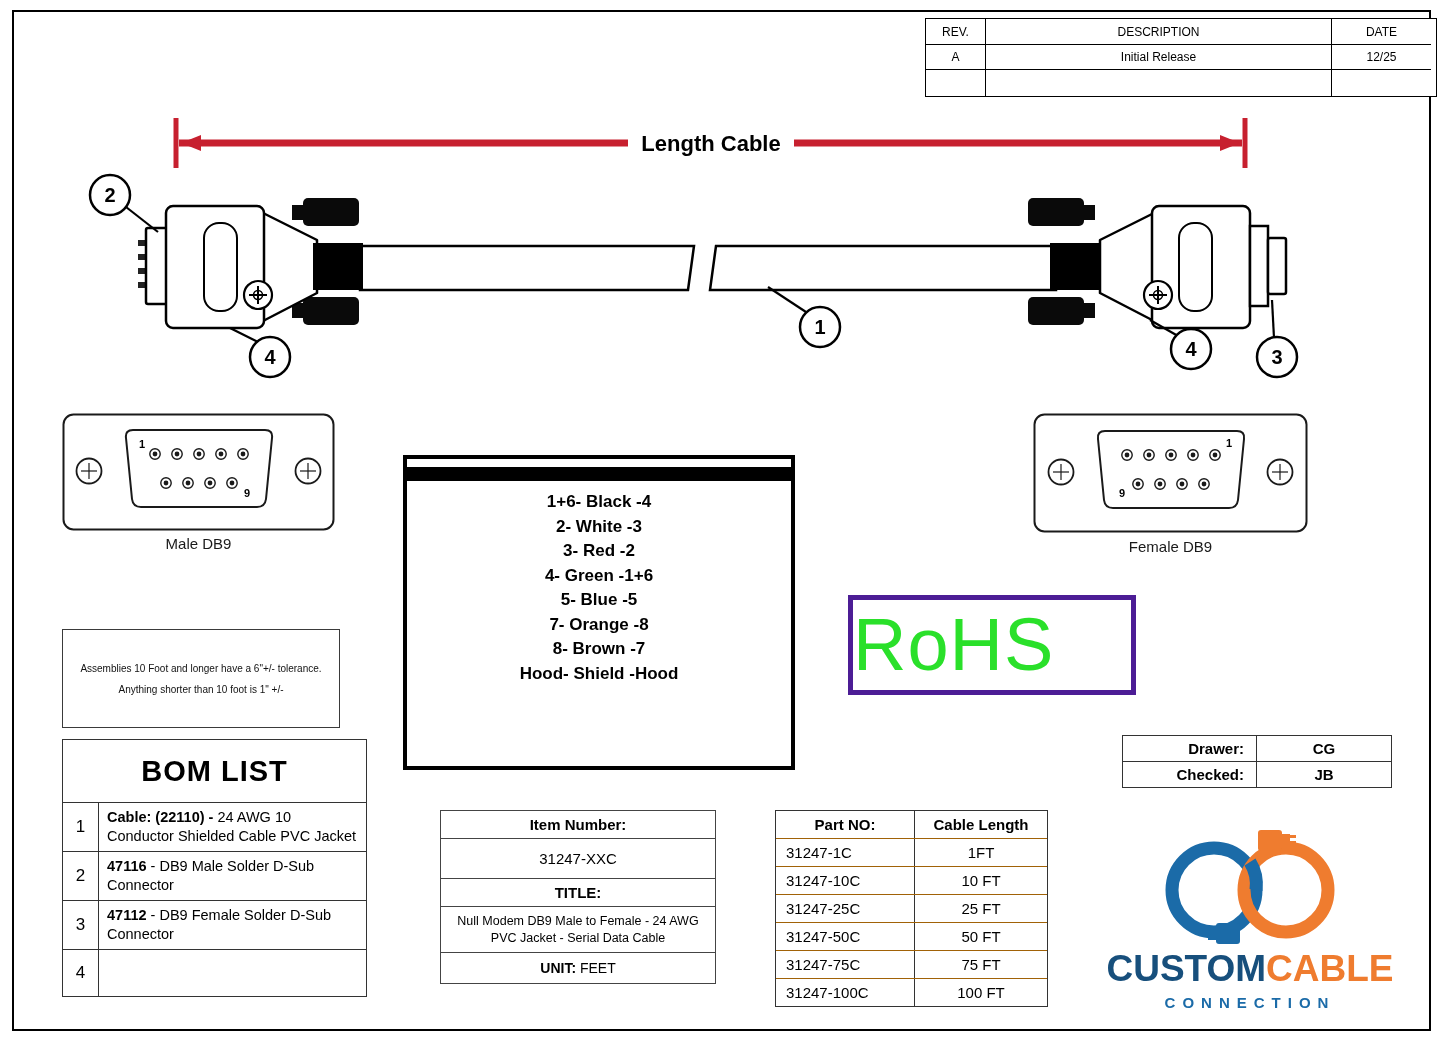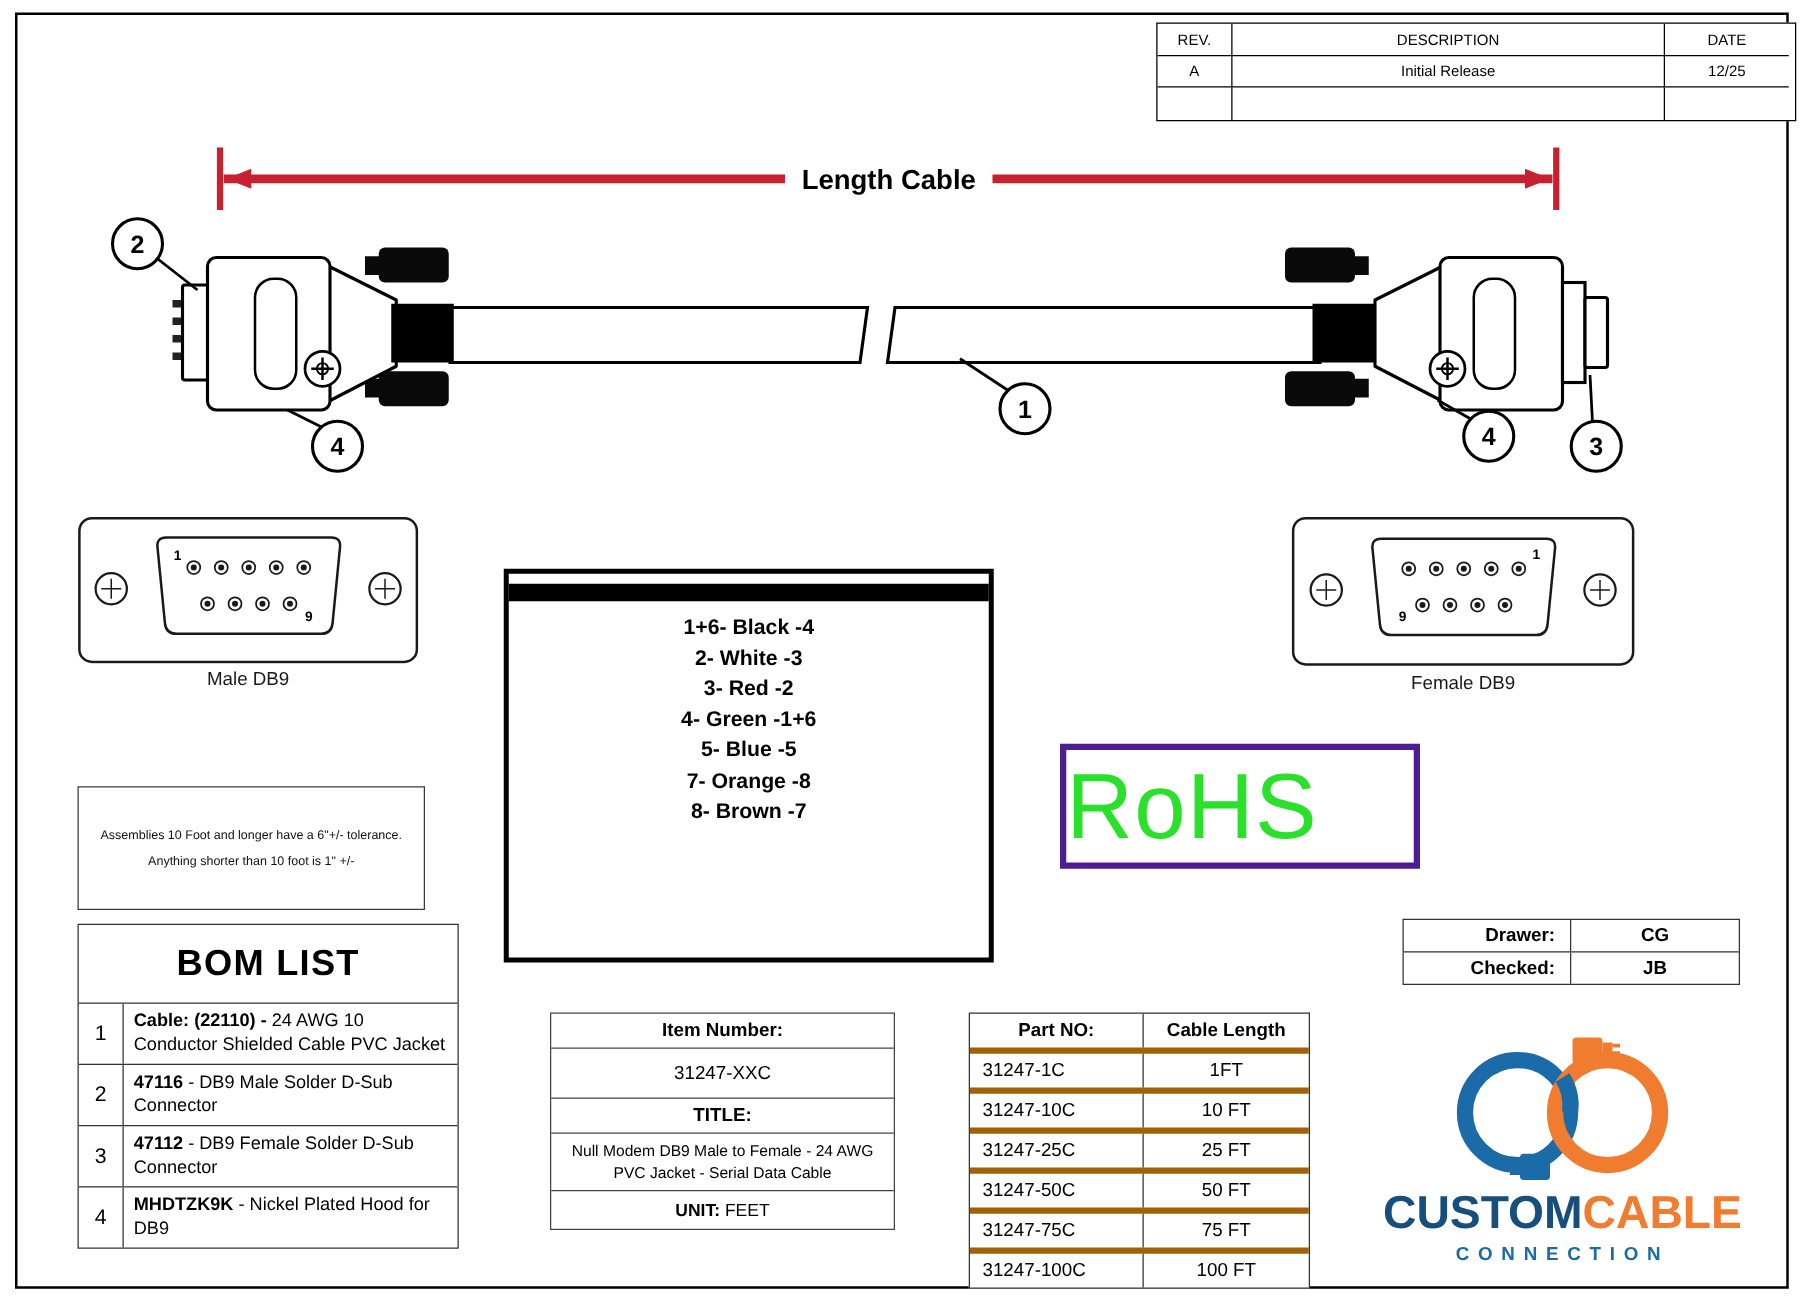--- a/index.html
+++ b/index.html
@@ -46,21 +46,21 @@
   .item-sec { border-bottom:1px solid #444; }
   .item-header { padding:5px 0; font-size:15px; font-weight:bold; }
   .item-number { padding:11px 0; font-size:15px; }
   .item-title-label { padding:5px 0; font-size:15px; font-weight:bold; }
   .item-title-text { padding:6px 12px; font-size:12.5px; line-height:16.5px; }
   .item-unit { padding:7px 0; font-size:14px; border-bottom:none; }
   .item-unit b { font-weight:bold; }
 
   
   .part-table { position:absolute; left:775px; top:810px; width:273px; border:1.5px solid #333; background:#fff; }
-  .pt-row { display:flex; border-top:5px solid #a16207; }
+  .pt-row { display:flex; border-top:1px solid #a16207; }
   .pt-row:first-child { border-top:none; }
   .pt-part { width:139px; border-right:1px solid #333; padding:5px 0 5px 10px; font-size:15px; }
   .pt-len { flex:1; padding:5px 0; text-align:center; font-size:15px; }
   .pt-header .pt-part, .pt-header .pt-len { font-weight:bold; text-align:center; padding-left:0; }
 
   
   .approval { position:absolute; left:1122px; top:735px; width:270px; border:1.5px solid #333; background:#fff; }
   .ap-row { display:flex; }
   .ap-row + .ap-row { border-top:1px solid #333; }
   .ap-label { width:134px; border-right:1px solid #333; text-align:right; padding:4px 12px 4px 0; font-weight:bold; font-size:15px; }
@@ -249,20 +249,21 @@
   <div class="spec-box">
     <div class="spec-divider"></div>
     <div class="spec-wiring">
       <div class="spec-wire">1+6- Black -4</div>
       <div class="spec-wire">2- White -3</div>
       <div class="spec-wire">3- Red -2</div>
       <div class="spec-wire">4- Green -1+6</div>
       <div class="spec-wire">5- Blue -5</div>
       <div class="spec-wire">7- Orange -8</div>
       <div class="spec-wire">8- Brown -7</div>
+      <div class="spec-wire">Hood- Shield -Hood</div>
     </div>
   </div>
 
   <div class="rohs">
     <span class="rohs-text">RoHS</span>
   </div>
 
   <div class="tolerance">Assemblies 10 Foot and longer have a 6"+/- tolerance. Anything shorter than 10 foot is 1" +/-</div>
 
   <div class="bom">
@@ -280,23 +281,20 @@
         </div>
     </div>
     <div class="bom-row">
       <div class="bom-num">3</div>
       <div class="bom-desc">
           <span><b>47112</b><span> - DB9 Female Solder D-Sub Connector</span></span>
         </div>
     </div>
     <div class="bom-row">
       <div class="bom-num">4</div>
-      <div class="bom-desc">
-          <span><b>MHDTZK9K</b><span> - Nickel Plated Hood for DB9</span></span>
-        </div>
     </div>
   </div>
 
   <div class="item-box">
     <div class="item-sec item-header">Item Number:</div>
     <div class="item-sec item-number">31247-XXC</div>
     <div class="item-sec item-title-label">TITLE:</div>
     <div class="item-sec item-title-text">Null Modem DB9 Male to Female - 24 AWG PVC Jacket - Serial Data Cable</div>
     <div class="item-unit"><b>UNIT:</b> <span>FEET</span></div>
   </div>

